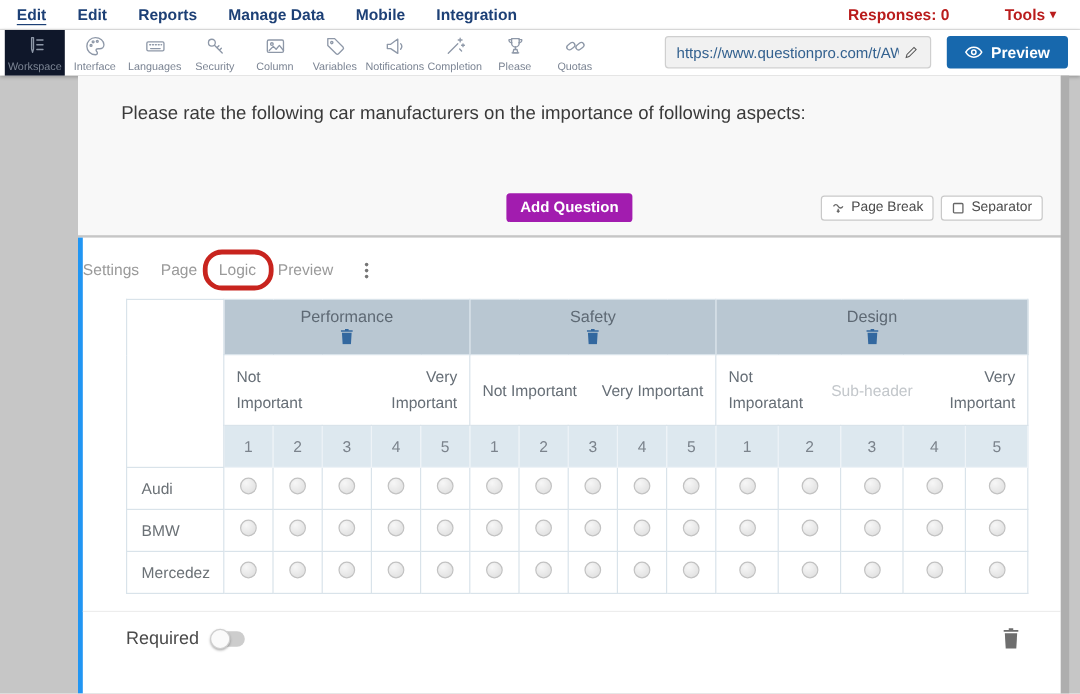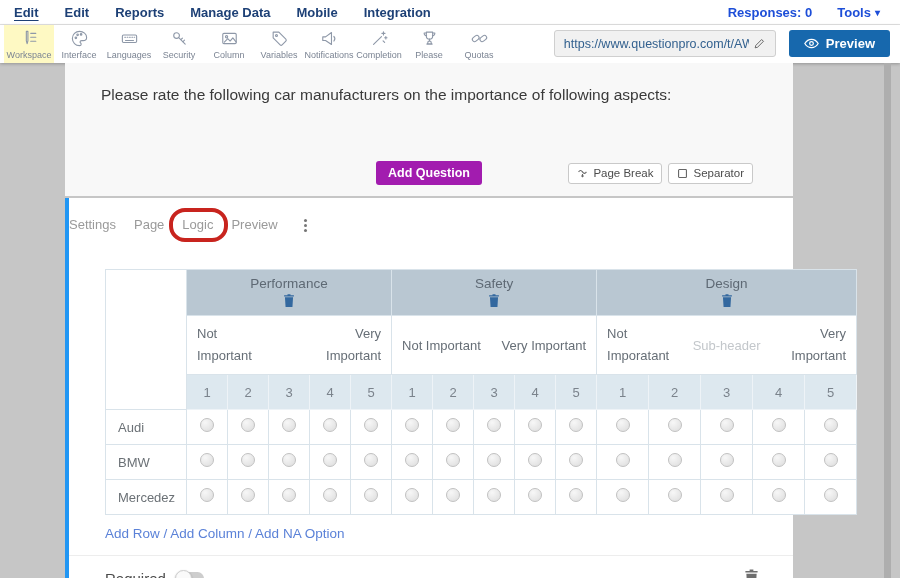--- a/index.html
+++ b/index.html
@@ -5,76 +5,76 @@
   * { margin:0; padding:0; box-sizing:border-box; }
   html,body { width:900px; height:578px; overflow:hidden; }
   body { background:#c6c6c6; font-family:"Liberation Sans", sans-serif; position:relative; }
 
   
   .topnav { height:25px; background:#fff; border-bottom:1px solid #e3e3e3;
             display:flex; align-items:center; padding:0 14px; }
   .nav-left { display:flex; gap:26px; }
   .nav-item { font-size:13px; font-weight:700; color:#1d4076; cursor:pointer; text-decoration:none; }
   .nav-item.active { text-decoration:underline; text-underline-offset:3px; }
-  .nav-right { margin-left:auto; display:flex; gap:25px; align-items:center;
-               font-size:13px; font-weight:600; color:#1d4ed8; padding-right:6px; }
+  .nav-right { margin-left:auto; display:flex; gap:46px; align-items:center;
+               font-size:13px; font-weight:600; color:#b91c1c; padding-right:6px; }
   .tools-wrap { display:flex; align-items:center; gap:4px; cursor:pointer; }
   .caret { font-size:10px; }
 
   
   .toolbar { height:38px; background:#fff; display:flex; align-items:stretch;
              padding:0 4px; position:relative; box-shadow:0 1px 3px rgba(0,0,0,.25); }
   .tool { width:50px; display:flex; flex-direction:column; align-items:center;
           justify-content:center; gap:1px; cursor:pointer; }
-  .tool.active { background:#fef9c3;text-align:center; }
+  .tool.active { background:#0f172a;text-align:center; }
   .ticon { height:20px; display:flex; align-items:center; }
   .ticon svg { width:19px; height:19px; stroke:#8e98a8; fill:none;
                stroke-width:1.4; stroke-linecap:round; stroke-linejoin:round; }
   .tlabel { font-size:9px; color:#7b8493; white-space:nowrap; }
   .toolbar-right { position:absolute; right:10px; top:5px; display:flex; gap:13px; align-items:center; }
   .urlbox { width:222px; height:27px; background:#f1f1f1; border:1px solid #cfcfcf;
             border-radius:3px; display:flex; align-items:center; padding:0 4px 0 9px; }
   .url-text { flex:1; font-size:12.5px; color:#33618f; white-space:nowrap; overflow:hidden; }
   .url-edit { width:22px; display:flex; justify-content:center; cursor:pointer; }
   .url-edit svg { width:13px; height:13px; stroke:#555; fill:none; stroke-width:1.6; }
   .preview-btn { height:27px; background:#1768ad; border:none; border-radius:3px; color:#fff;
                  font-weight:700; font-size:13px; display:flex; align-items:center; gap:7px;
                  padding:0 15px; cursor:pointer; font-family:inherit; }
   .preview-btn svg { width:15px; height:11px; stroke:#fff; fill:none; stroke-width:1.5; }
 
   
   .content { position:absolute; top:63px; left:0; right:0; bottom:0; }
-  .panel { margin-left:65px; width:728px; }
+  .panel { margin-left:65px; width:819px; }
   .panel1 { background:#f8f8f8; height:133px; padding:23px 36px 0; position:relative; }
   .qtitle { font-size:15.5px; color:#3a3a3a; font-weight:500; }
   .btnrow { position:absolute; left:0; right:0; bottom:11px;
             display:grid; grid-template-columns:1fr auto 1fr; align-items:center; }
   .addq-btn { grid-column:2; background:#a21caf; color:#fff; border:none; border-radius:3px;
               height:24px; padding:0 12px; font-size:12.5px; font-weight:700;
               cursor:pointer; font-family:inherit; }
-  .minor-btns { grid-column:3; justify-self:end; margin-right:40px; display:flex; gap:6px;align-items:flex-end; }
+  .minor-btns { grid-column:3; justify-self:end; margin-right:15px; display:flex; gap:6px;align-items:flex-end; }
   .minor-btn { height:21px; background:#fff; border:1px solid #c9c9c9; border-radius:3px;
                display:flex; align-items:center; gap:5px; padding:0 8px; font-size:11.5px;
                color:#4c4c4c; cursor:pointer; font-family:inherit; }
   .minor-btn svg { width:11px; height:11px; stroke:#666; fill:none; stroke-width:1.4; }
 
   .panel2 { background:#fff; margin-top:2px; border-left:4px solid #2196f3; height:380px; }
   .tabsrow { display:flex; justify-content:flex-start; align-items:center; gap:18px;
              padding:17px 46px 0 0; font-size:13px; color:#9a9a9a; height:37px; }
   .qtab { cursor:pointer; position:relative; line-height:18px; }
   .qtab.circled::after { content:''; position:absolute; left:-13px; right:-15px; top:-8px;
              bottom:-8px; border:4px solid #c8241e; border-radius:16px; pointer-events:none; }
   .dots { width:16px; height:20px; display:flex; align-items:center; justify-content:center;
           margin-left:2px; cursor:pointer; }
   .dots i { display:block; width:3px; height:3px; border-radius:50%; background:#767676;
             box-shadow:0 -5px 0 #767676, 0 5px 0 #767676; }
 
   
   .tablewrap { padding:14px 0 0 36px; }
-  table.matrix { border-collapse:collapse; table-layout:fixed; width:752px;margin-top:20px; }
+  table.matrix { border-collapse:collapse; table-layout:fixed; width:752px; }
   .matrix th, .matrix td { border:1px solid #d9e3ea; }
   .corner { background:#fff; border-top-color:#eef3f6; border-left-color:#eef3f6; }
   .grouphead { background:#b9c7d2; height:46px; font-weight:400; font-size:13.5px;
                color:#5e6974; text-align:center; vertical-align:middle; cursor:default; }
   .grouphead .glabel { display:block; margin-bottom:3px; }
   .trash-blue { display:inline-flex; cursor:pointer; }
   .trash-blue svg { width:12px; height:13px; fill:#33689f; }
   .subrow td { height:59px; background:#fff; vertical-align:middle; padding:0 10px;
                font-size:13px; color:#666e76; }
   .sub-flex { display:flex; justify-content:space-between; align-items:center; gap:4px; }
@@ -423,21 +423,20 @@
               <td><span class="radio"></span></td>
               <td><span class="radio"></span></td>
               <td><span class="radio"></span></td>
               <td><span class="radio"></span></td>
               <td><span class="radio"></span></td>
             </tr>
           </tbody>
         </table>
     </div>
 
-    <div class="linksrow" id="links"><span class="flink">Add Row</span><span class="lsep"> / </span><span class="flink">Add Column</span><span class="lsep"> / </span><span class="flink">Add NA Option</span></div>
 
     <div class="divider"></div>
 
     <div class="footrow">
       <span class="req-label">Required</span>
       <span class="toggle">
           <span class="knob"></span>
         </span>
       <span class="trash-footer">
         <svg viewBox="0 0 16 18">

